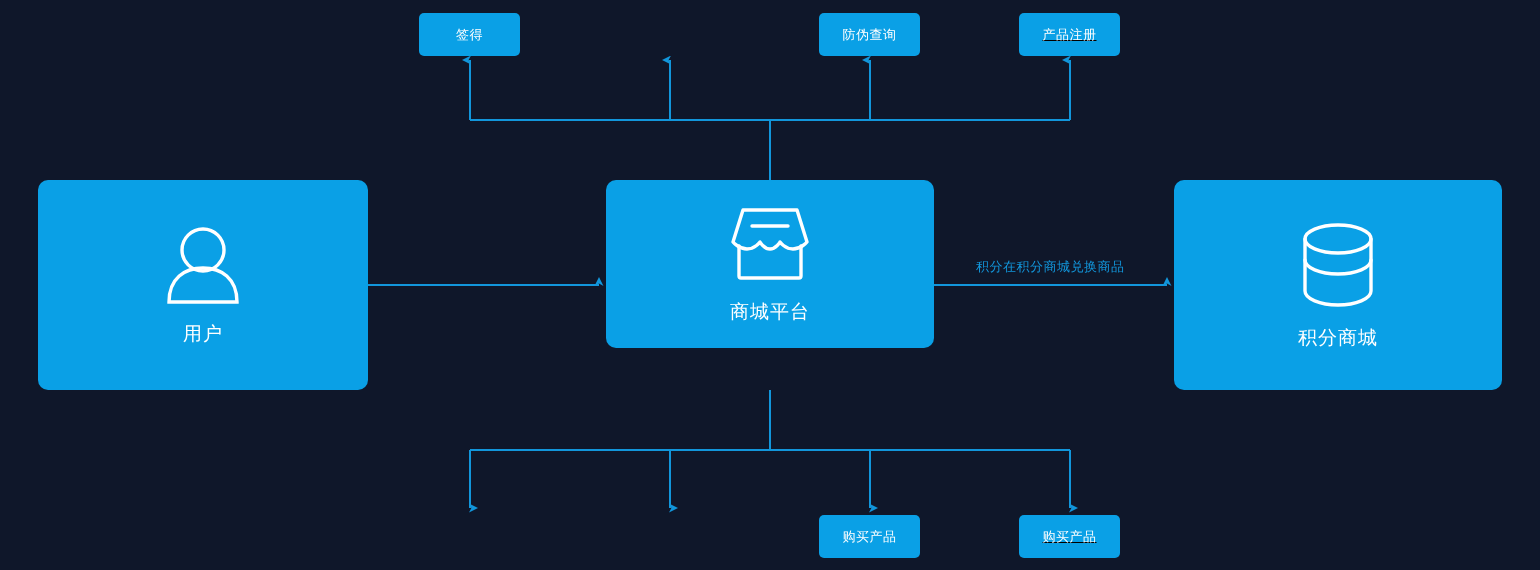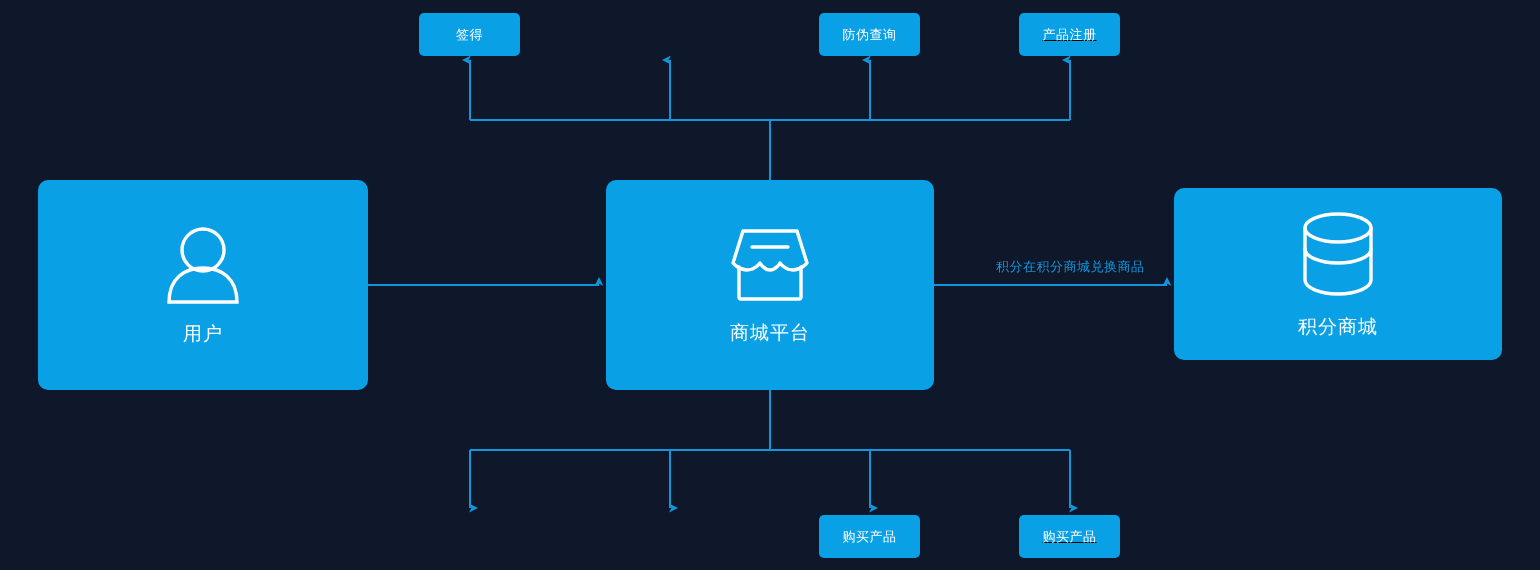--- a/index.html
+++ b/index.html
@@ -45,22 +45,22 @@
     margin-bottom: 14px;
   }
   .node .node-label {
     color: #ffffff;
     font-size: 19px;
     line-height: 1.2;
     letter-spacing: 1px;
     white-space: nowrap;
   }
   #node-user   { left: 38px;   top: 180px; width: 330px; height: 210px; }
-  #node-platform { left: 606px; top: 180px; width: 328px; height: 210px; }
-  #node-points { left: 1174px; top: 188px; width: 328px; height: 172px; }
+  #node-platform { left: 606px; top: 180px; width: 328px; height: 168px; }
+  #node-points { left: 1174px; top: 180px; width: 328px; height: 210px; }
 
   
   .chip {
     position: absolute;
     background: #0AA0E6;
     border-radius: 5px;
     width: 101px;
     height: 43px;
     display: flex;
     align-items: center;
@@ -85,21 +85,20 @@
   .edge-label {
     position: absolute;
     color: #1296DB;
     font-size: 13px;
     white-space: nowrap;
     letter-spacing: 0.5px;
   }
   #edge-label-points {
     left: 976px;
     top: 258px;
-    margin-left: 20px;
   }
 </style>
 </head>
 <body>
 
 <div id="canvas">
 
   <svg id="wires" viewBox="0 0 1540 570" width="1540" height="570">
     <defs>
       <marker id="arrow-up" markerWidth="9" markerHeight="9" refX="4.5" refY="8" orient="auto" markerUnits="userSpaceOnUse">

